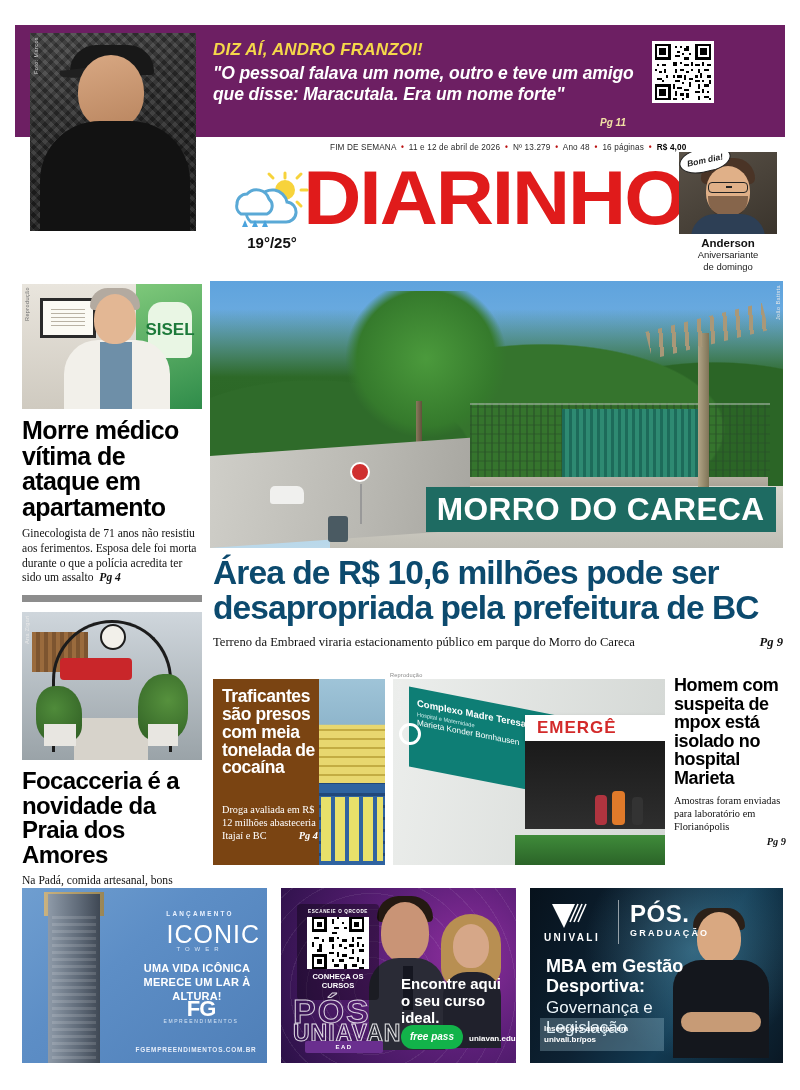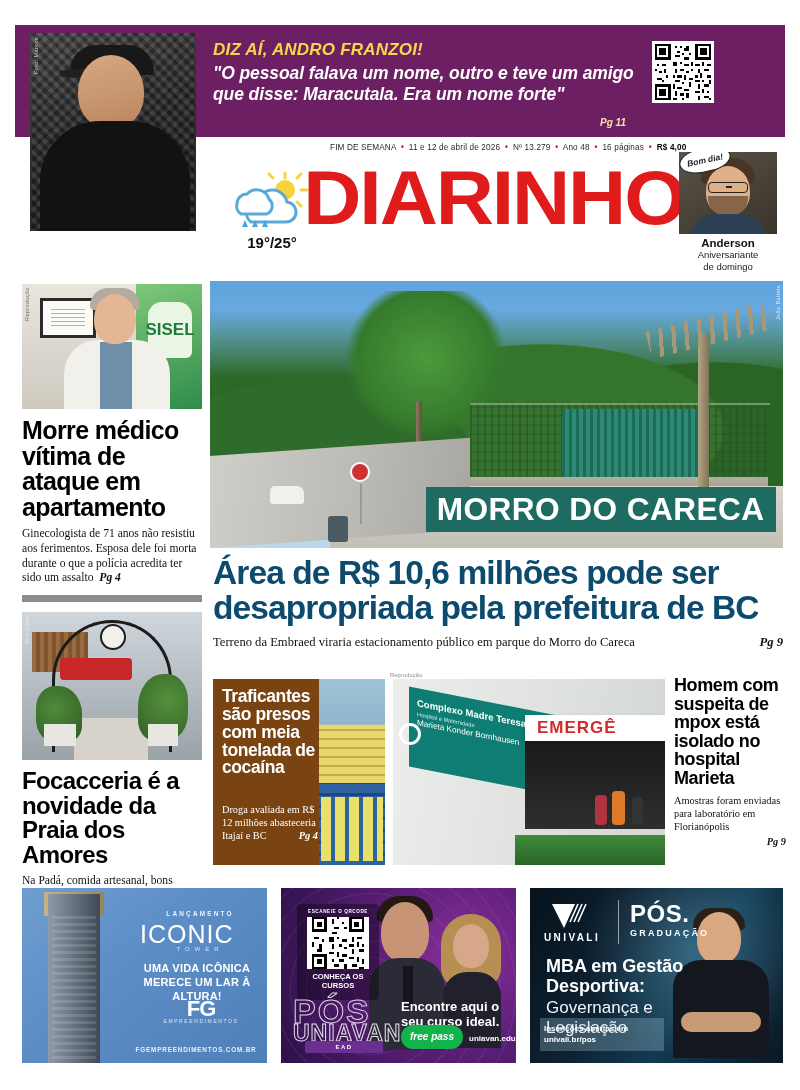--- a/index.html
+++ b/index.html
@@ -410,21 +410,21 @@
   .ad1 .crown{
     position:absolute; left:22px; top:4px; width:60px; height:24px;
     background:linear-gradient(90deg,#c9b280,#9a8655);
   }
   .ad1 .crown span{ position:absolute; left:26px; top:5px; color:#fff; font-size:8px; font-weight:bold; }
   .ad1 .lanc{
     position:absolute; left:130px; top:22px; width:96px; text-align:center;
     color:#eaf2ff; font-size:6.4px; letter-spacing:2.2px; font-weight:bold;
   }
   .ad1 .iconic{
-    position:absolute; left:118px; top:32px; width:120px; text-align:left;
+    position:absolute; left:118px; top:32px; width:120px; text-align:right;
     color:#fff; font-size:25px; letter-spacing:1px; font-weight:300;
   }
   .ad1 .towerword{
     position:absolute; left:118px; top:58px; width:120px; text-align:center;
     color:#d6e4f5; font-size:6px; letter-spacing:5px;
   }
   .ad1 .tag{
     position:absolute; left:104px; top:74px; width:142px; text-align:center;
     color:#fff; font-size:11px; font-weight:bold; line-height:1.25; letter-spacing:.2px;
   }
@@ -476,22 +476,22 @@
     position:absolute; left:12px; top:132px; color:transparent;
     -webkit-text-stroke:1px rgba(255,255,255,.85);
     font-size:23px; font-weight:bold; letter-spacing:1px;
   }
   .ad2 .ead{
     position:absolute; left:24px; bottom:10px; width:78px; height:12px;
     background:#6a2f8f; border-radius:2px; color:#fff; font-size:6px;
     display:flex; align-items:center; justify-content:center; letter-spacing:1.4px; font-weight:bold;
   }
   .ad2 .cta{
-    position:absolute; left:120px; top:112px; width:112px;
-    color:#fff; font-size:13px; font-weight:bold; line-height:1.12;
+    position:absolute; left:120px; top:88px; width:112px;
+    color:#fff; font-size:15px; font-weight:bold; line-height:1.12;
   }
   .ad2 .freepass{
     position:absolute; left:120px; bottom:14px; width:62px; height:24px;
     background:#12b34a; border-radius:12px; color:#fff; font-size:10px;
     font-weight:bold; display:flex; align-items:center; justify-content:center;
     font-style:italic; line-height:1;
   }
   .ad2 .adurl{
     position:absolute; left:188px; bottom:20px; color:#fff; font-size:8px; font-weight:bold;
   }

